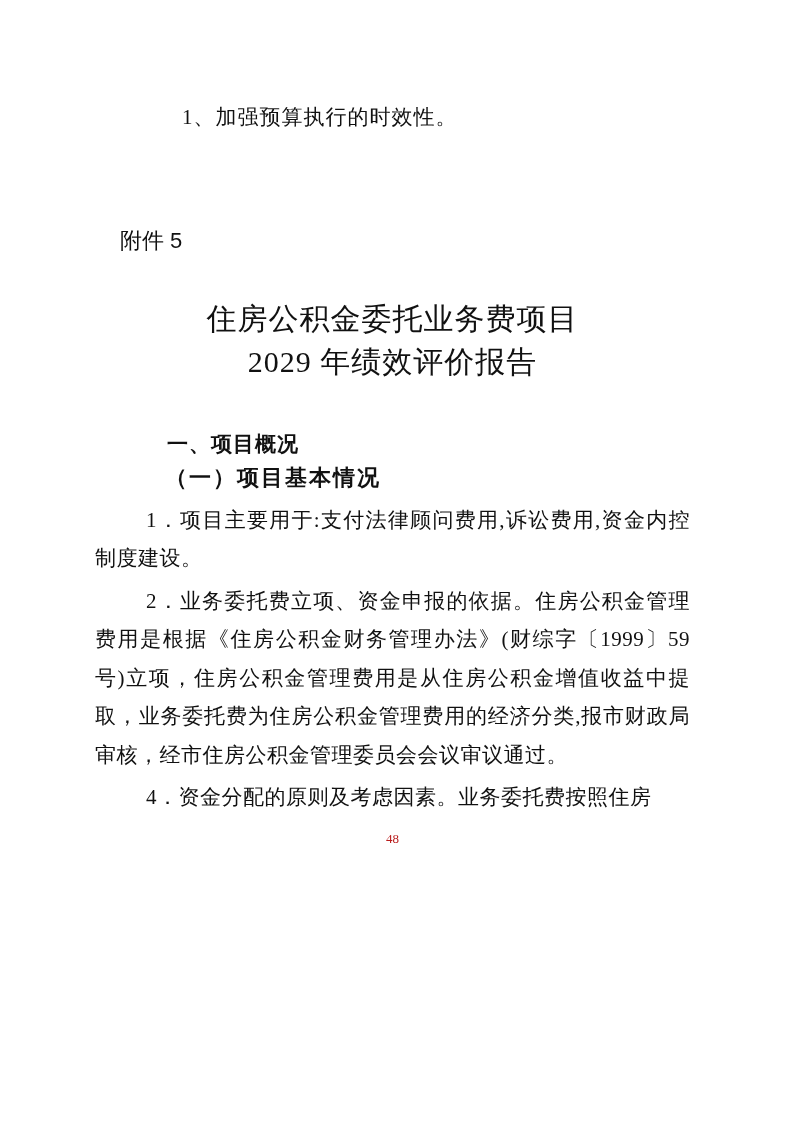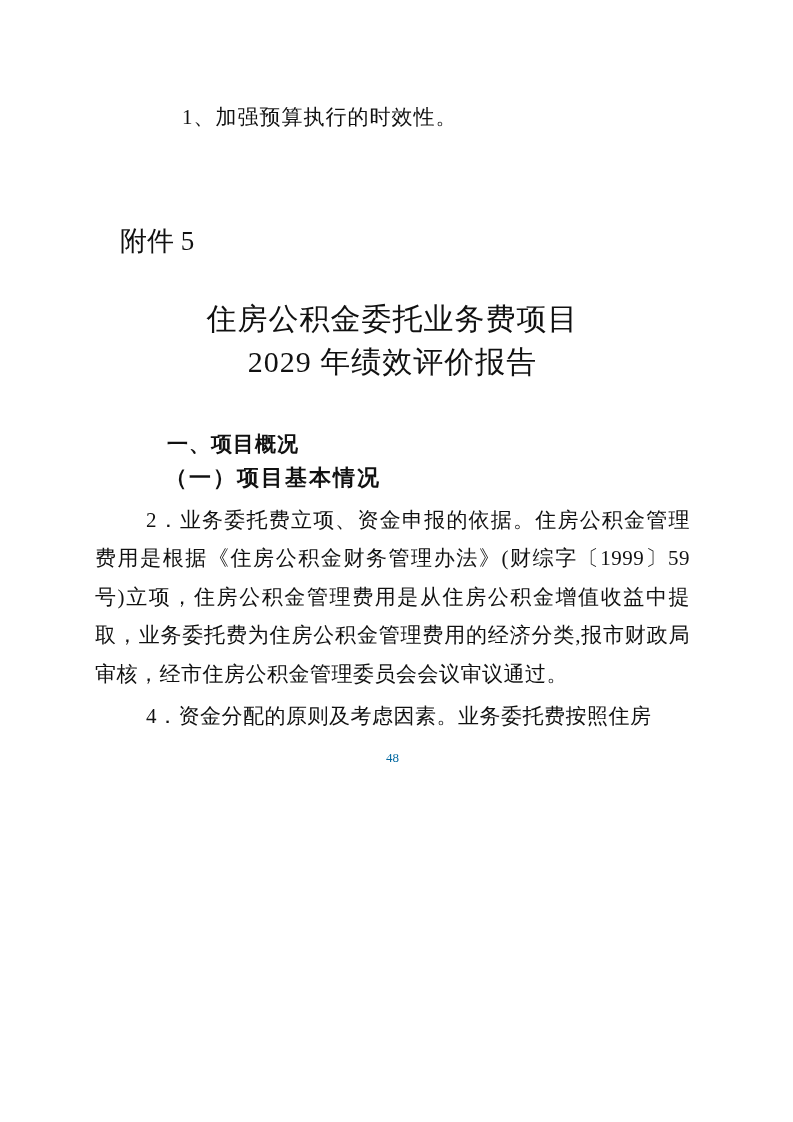--- a/index.html
+++ b/index.html
@@ -27,22 +27,22 @@
     margin-top: 98px;
     font-size: 21px;
     line-height: 38.5px;
     text-indent: 87px;
     letter-spacing: 1px;
   }
 
   
   .attachment-label {
     margin: 89px 0 0 25px;
-    font-family: Liberation Serif, serif;
-    font-size: 27px;
+    font-family: Liberation Sans, sans-serif;
+    font-size: 22px;
     line-height: 30px;
   }
 
   
   .doc-title {
     margin-top: 41px;
     text-align: center;
     font-size: 30px;
     font-weight: normal;
     line-height: 43px;
@@ -75,21 +75,21 @@
     text-indent: 51px;
     letter-spacing: 0.5px;
     margin-bottom: 4px;
   }
 
   .page-number {
     margin-top: 14px;
     text-align: center;
     font-size: 13px;
     line-height: 15px;
-    color: #0369a1;
+    color: #b91c1c;
   }
 </style>
 </head>
 <body>
 
 <div class="page">
   <div class="content">
 
     <p class="intro-line">1、加强预算执行的时效性。</p>
 
@@ -98,20 +98,21 @@
     <div class="doc-title">
       <div>住房公积金委托业务费项目</div>
       <div>2029 年绩效评价报告</div>
     </div>
 
     <div class="section-heading">一、项目概况</div>
 
     <div class="subsection-heading">（一）项目基本情况</div>
 
     <div class="body-text">
+      <p>1．项目主要用于:支付法律顾问费用,诉讼费用,资金内控制度建设。</p>
       <p>2．业务委托费立项、资金申报的依据。住房公积金管理费用是根据《住房公积金财务管理办法》(财综字〔1999〕59 号)立项，住房公积金管理费用是从住房公积金增值收益中提取，业务委托费为住房公积金管理费用的经济分类,报市财政局审核，经市住房公积金管理委员会会议审议通过。</p>
       <p>4．资金分配的原则及考虑因素。业务委托费按照住房</p>
     </div>
 
     <div class="page-number">48</div>
 
   </div>
 </div>
 
 </body></html>

